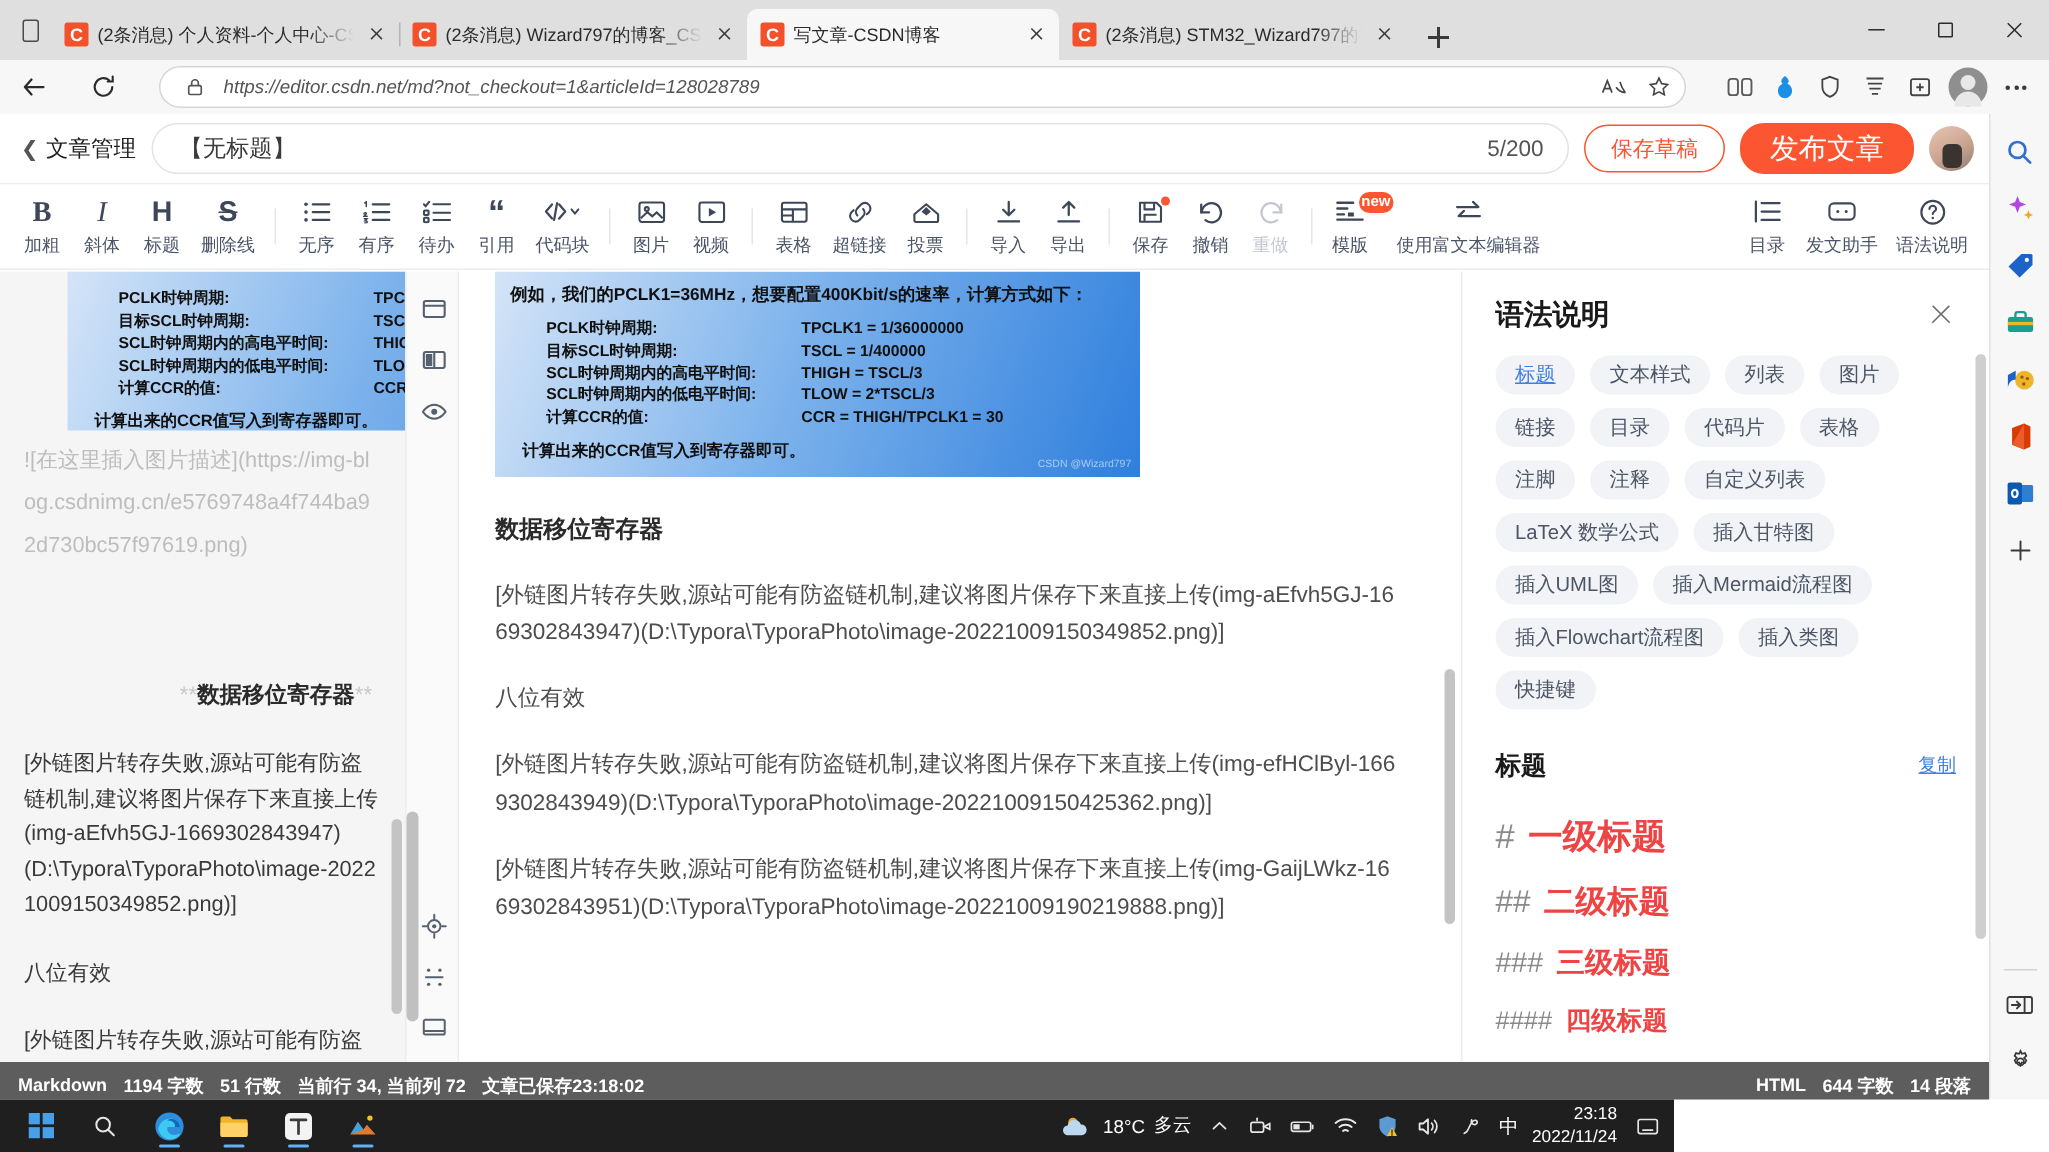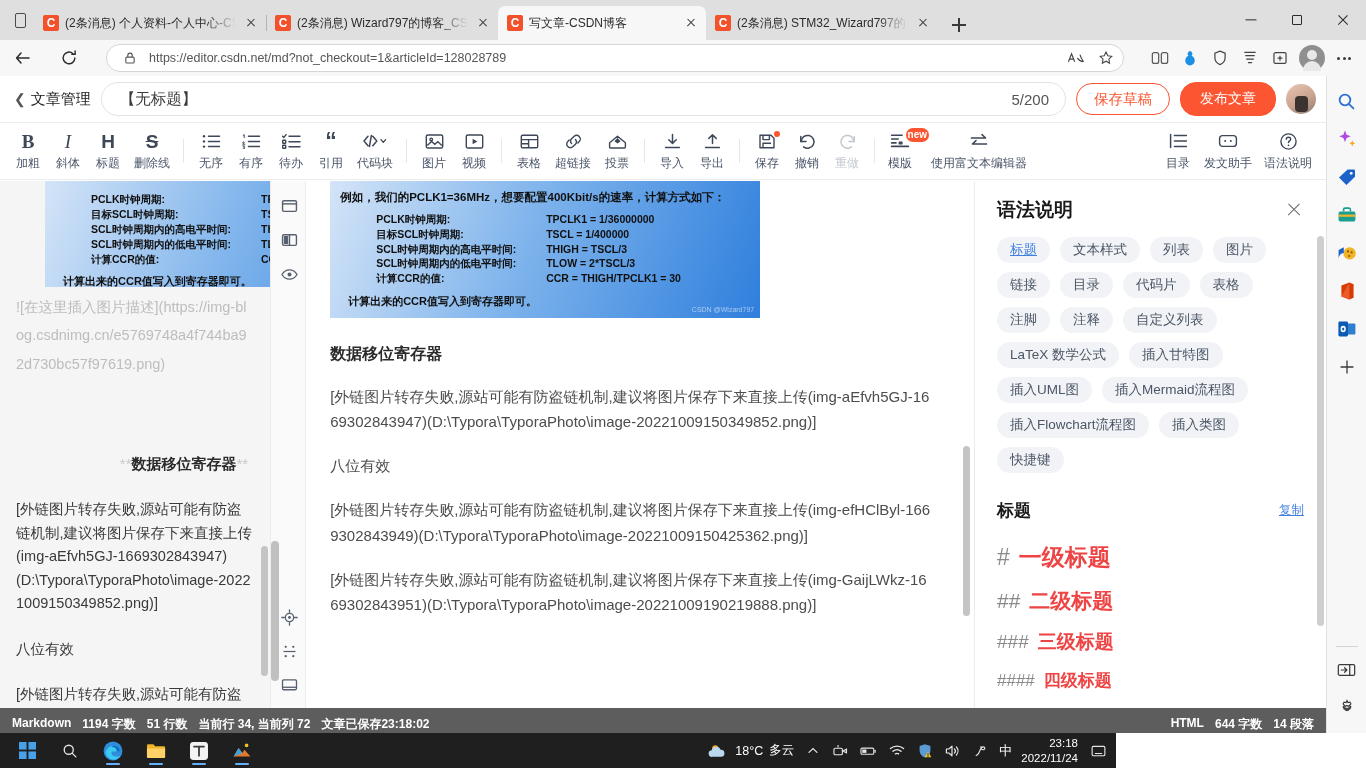--- a/index.html
+++ b/index.html
@@ -43,21 +43,21 @@
 
   #winbtns { position: absolute; right: 0; top: 0; height: 40px; display: flex; }
   .winbtn { width: 46px; height: 40px; position: relative; }
   .winbtn i { position: absolute; left: 50%; top: 50%; transform: translate(-50%,-50%); }
   .wb-min i { width: 11px; height: 1.3px; background: #2b2b2b; }
   .wb-max i { width: 10px; height: 10px; border: 1.3px solid #2b2b2b; border-radius: 1px; }
   .wb-close i { width: 13px; height: 13px; }
   .wb-close i::before, .wb-close i::after { content:""; position: absolute; left:0; top:6px; width: 13px; height: 1.3px; background:#2b2b2b;}
   .wb-close i::before { transform: rotate(45deg);} .wb-close i::after{transform: rotate(-45deg);}
 
-  #toolbar-row { height: 36px; background: #f7f7f7; display: flex; align-items: center; padding: 0 8px; gap: 16px; }
+  #toolbar-row { height: 36px; background: #f7f7f7; display: flex; align-items: center; padding: 0 8px; gap: 16px; font-style: italic; }
   .navbtn { width: 30px; height: 30px; border-radius: 4px; position: relative; flex: 0 0 30px; color: #2b2b2b; }
   .navbtn svg { position: absolute; left: 50%; top: 50%; transform: translate(-50%,-50%); }
   #omnibox {
     flex: 1 1 auto; height: 28px; background: #fff; border: 1px solid #d6d6d6; border-radius: 14px;
     display: flex; align-items: center; padding: 0 6px 0 12px; gap: 8px; margin: 0 6px;
   }
   #url-text { flex: 1 1 auto; font-size: 12.5px; color: #555; white-space: nowrap; overflow: hidden; }
   .omni-icon { width: 22px; height: 22px; position: relative; flex: 0 0 22px; color: #444; }
   .omni-icon svg { position: absolute; left: 50%; top: 50%; transform: translate(-50%,-50%); }
   #ext-icons { display: flex; align-items: center; gap: 2px; }
@@ -77,21 +77,21 @@
   #back-link .chev { font-size: 14px; color: #555; }
   #title-input {
     flex: 1 1 auto; height: 34px; border: 1px solid #e3e3e3; border-radius: 17px; background: #fff;
     display: flex; align-items: center; justify-content: space-between; padding: 0 16px 0 18px;
   }
   #title-value { font-size: 15.5px; color: #3a3a3a; }
   #title-count { font-size: 15px; color: #555; }
   .pill { height: 32px; border-radius: 16px; display: flex; align-items: center; justify-content: center;
           padding: 0 17px; font-size: 14.5px; white-space: nowrap; }
   #btn-draft { border: 1px solid #fc5531; color: #fc5531; background: #fff; }
-  #btn-publish { background: #fc5531; color: #fff; border: 1px solid #fc5531; height: 34px; font-size: 14px; padding: 0 19px; }
+  #btn-publish { background: #fc5531; color: #fff; border: 1px solid #fc5531; height: 34px; font-size: 19px; padding: 0 19px; }
   #header-avatar { width: 30px; height: 30px; border-radius: 50%; background: linear-gradient(150deg,#e8c5b6,#caa48f 55%, #8d7b74);
                    flex: 0 0 30px; position: relative; overflow: hidden; }
   #header-avatar::after { content:""; position:absolute; left:9px; top:12px; width:13px;height:16px;background:#3a3330;border-radius:4px;}
 
   #csdn-toolbar { height: 57px; border-bottom: 1px solid #ececec; display: flex; align-items: center; padding: 0 8px; background:#fff; }
   .tb-item { height: 50px; min-width: 40px; display: flex; flex-direction: column; align-items: center; justify-content: center;
              gap: 3px; padding: 0 6px; position: relative; color: #3d4757; }
   .tb-item .ic { height: 21px; display: flex; align-items: center; justify-content: center; font-size: 18px; line-height: 1; }
   .tb-item .lb { font-size: 12px; color: #4a5costume; color: #4a5568; white-space: nowrap; }
   .tb-item.disabled { color: #c3c8d0; }
@@ -173,21 +173,21 @@
   #weather { display: flex; align-items: center; gap: 6px; font-size: 12.5px; }
   #clock { display: flex; flex-direction: column; align-items: flex-end; line-height: 1.22; font-size: 11.5px; padding-right: 2px; }
   .tray-ic { display: flex; align-items: center; justify-content: center; width: 19px; height: 19px; }
   #watermark { position: absolute; right: 10px; bottom: 8px; font-size: 17px; color: rgba(255,255,255,0.30);
                letter-spacing: .5px; pointer-events: none; font-family: "Liberation Sans", sans-serif; }
 
   
   .codeshot { background: linear-gradient(110deg,#d4e4f7 0%,#7fb4ec 45%,#2f7fdd 100%); position: relative;
               font-family: "Liberation Sans", sans-serif; color: #101010; }
   .codeshot .lead { font-size: 11.5px; padding: 7px 0 4px 10px; font-weight: bold; }
-  .codeshot .rows { display: grid; grid-template-columns: 170px 1fr; padding-left: 46px; font-size: 10.5px; font-weight: bold; line-height: 1.42; }
+  .codeshot .rows { display: grid; grid-template-columns: 170px 1fr; padding-left: 34px; font-size: 10.5px; font-weight: bold; line-height: 1.42; }
   .codeshot .tail { font-size: 11px; font-weight: bold; padding: 6px 0 6px 18px; }
   .codeshot .mark { position: absolute; right: 6px; bottom: 2px; font-size: 7px; color: rgba(255,255,255,.55); }
 </style>
 </head>
 <body>
 
 <div id="browser-chrome">
   <div id="tabstrip">
     <div class="sys-tabicon">
         <div class="glyph"></div>

